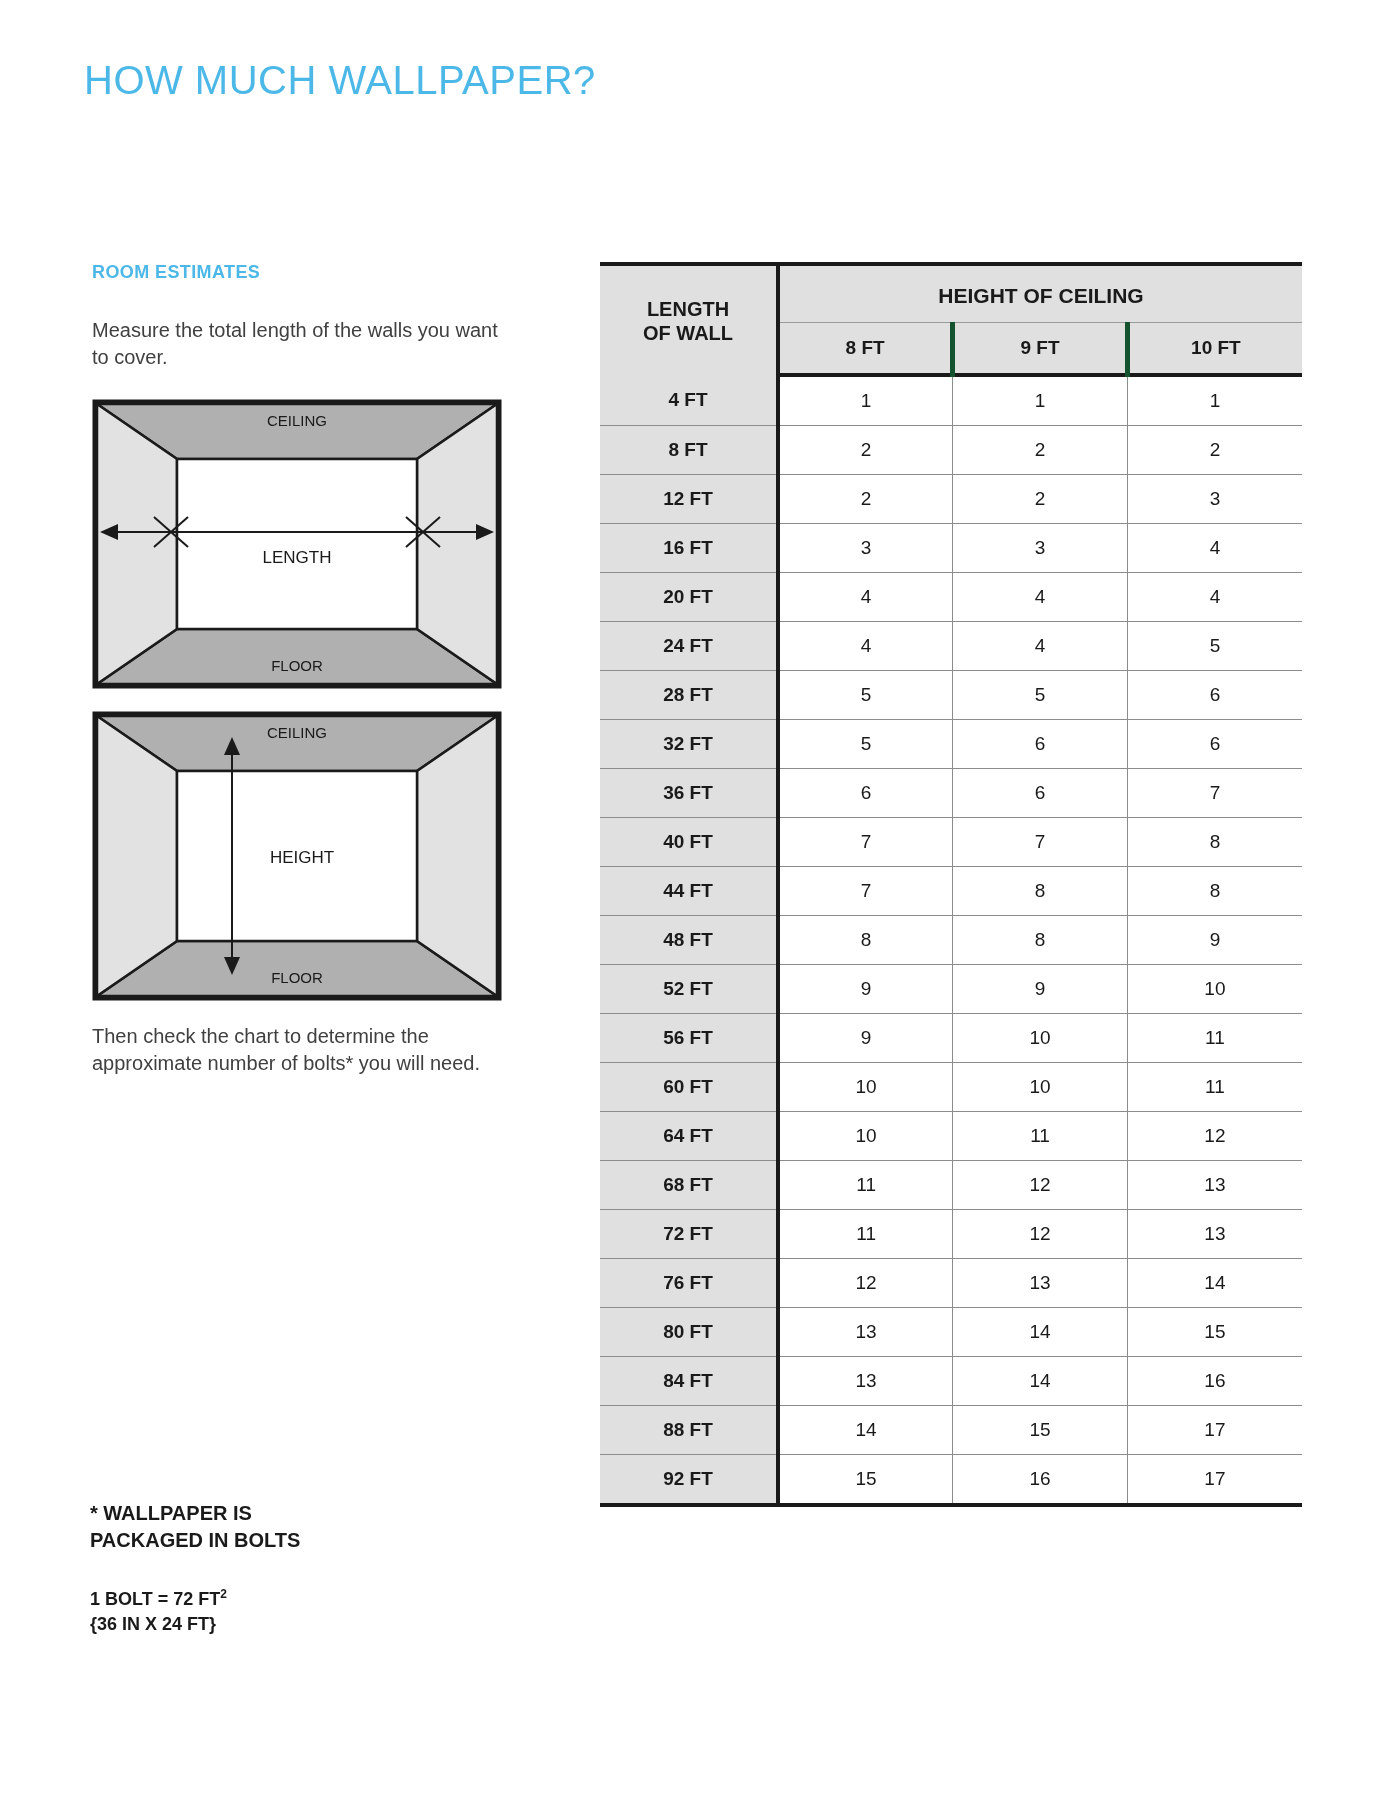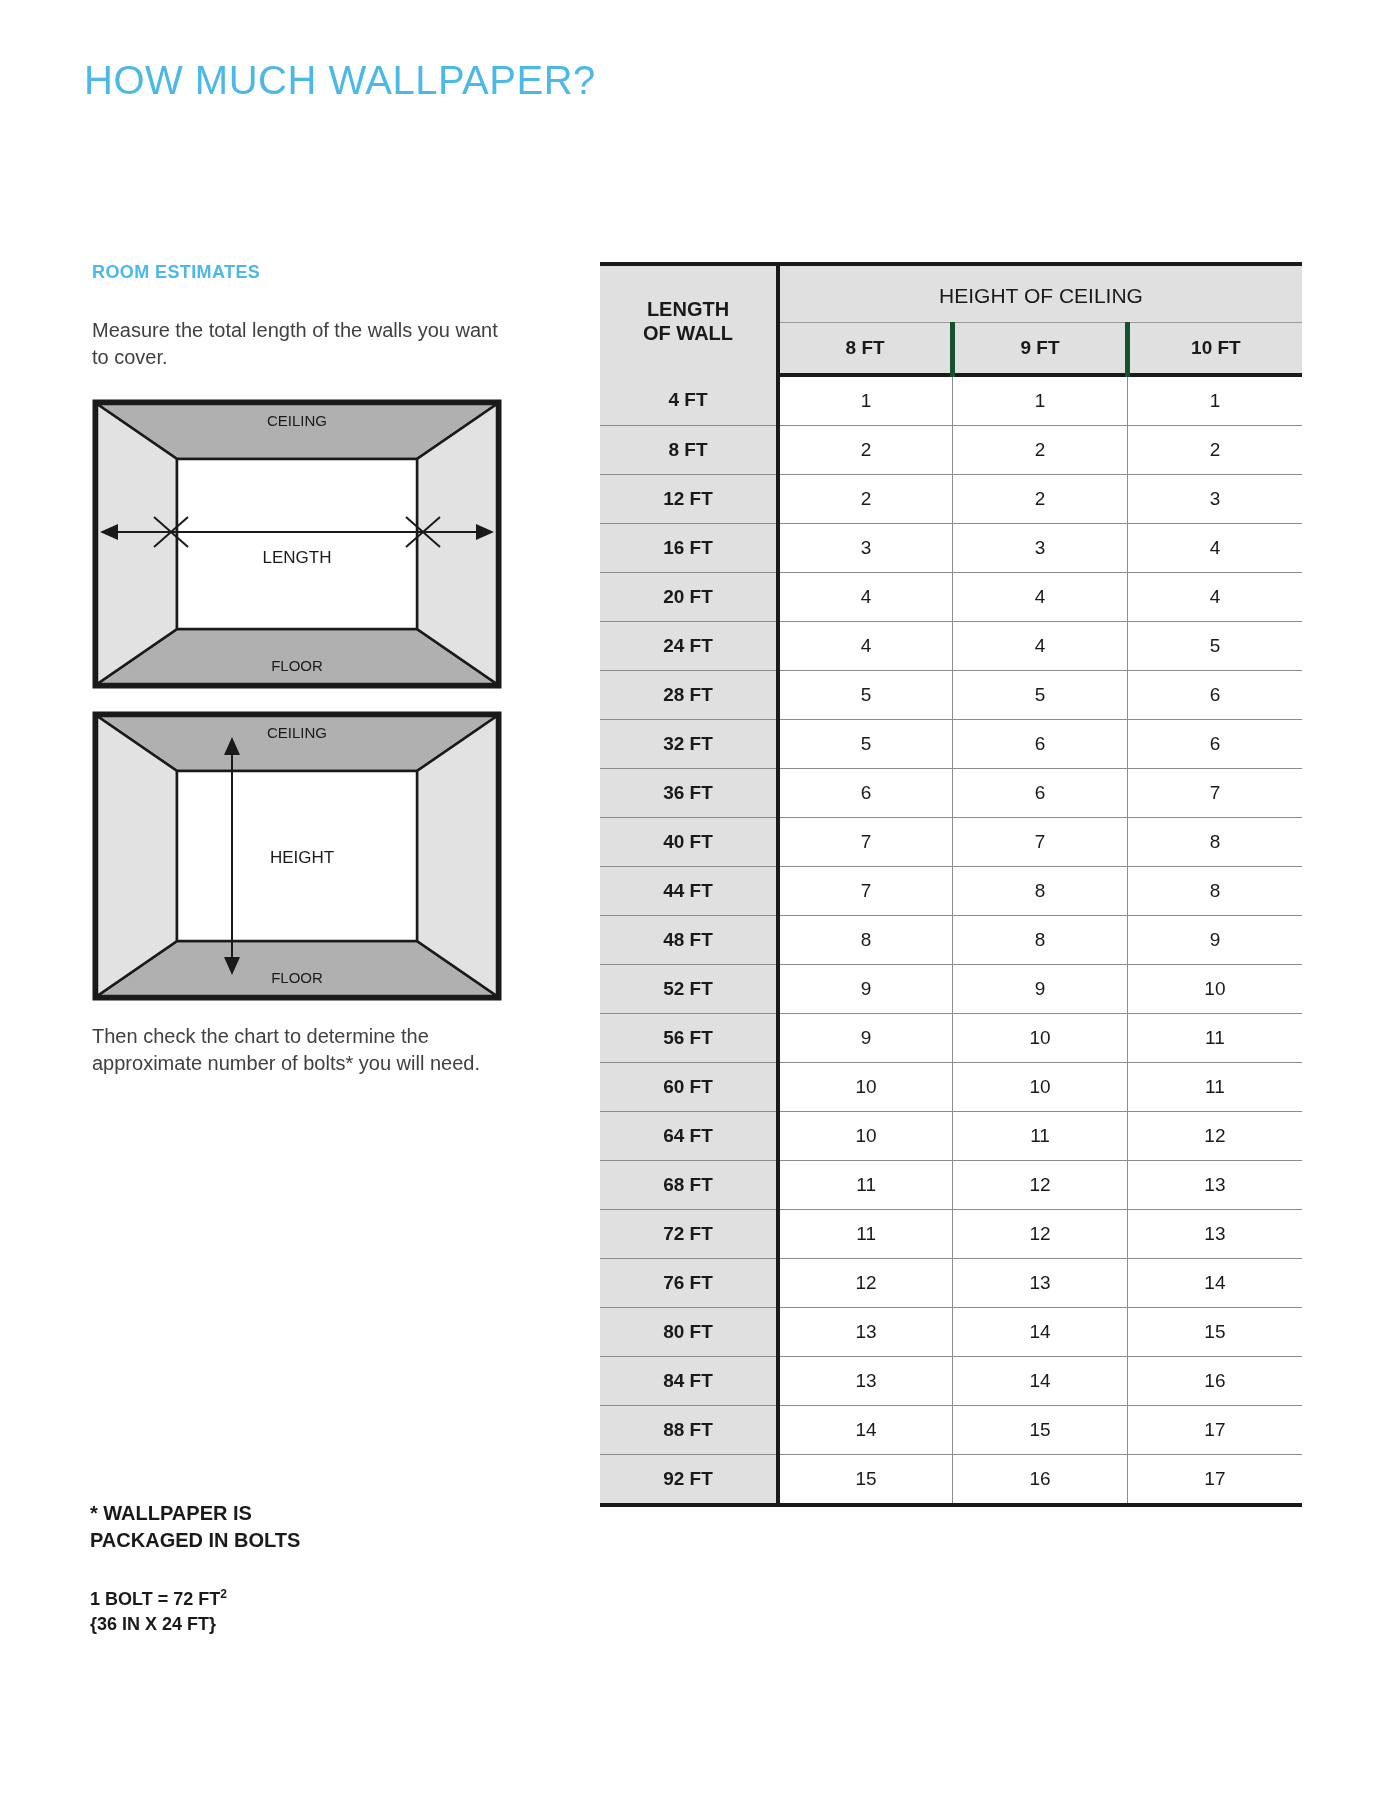--- a/index.html
+++ b/index.html
@@ -124,21 +124,21 @@
     font-size: 20px;
     font-weight: bold;
     line-height: 1.2;
     padding: 14px 4px;
     border-right: 4px solid #1a1a1a;
     white-space: pre-line;
   }
   .th-ceiling {
     background: #e0e0e0;
     font-size: 21px;
-    font-weight: normal;
+    font-weight: bold;
     padding: 18px 4px 14px 4px;
     border-bottom: 1px solid #9a9a9a;
   }
   .th-sub {
     background: #e0e0e0;
     font-size: 19px;
     font-weight: bold;
     padding: 14px 4px;
     border-bottom: 4px solid #1a1a1a;
   }

